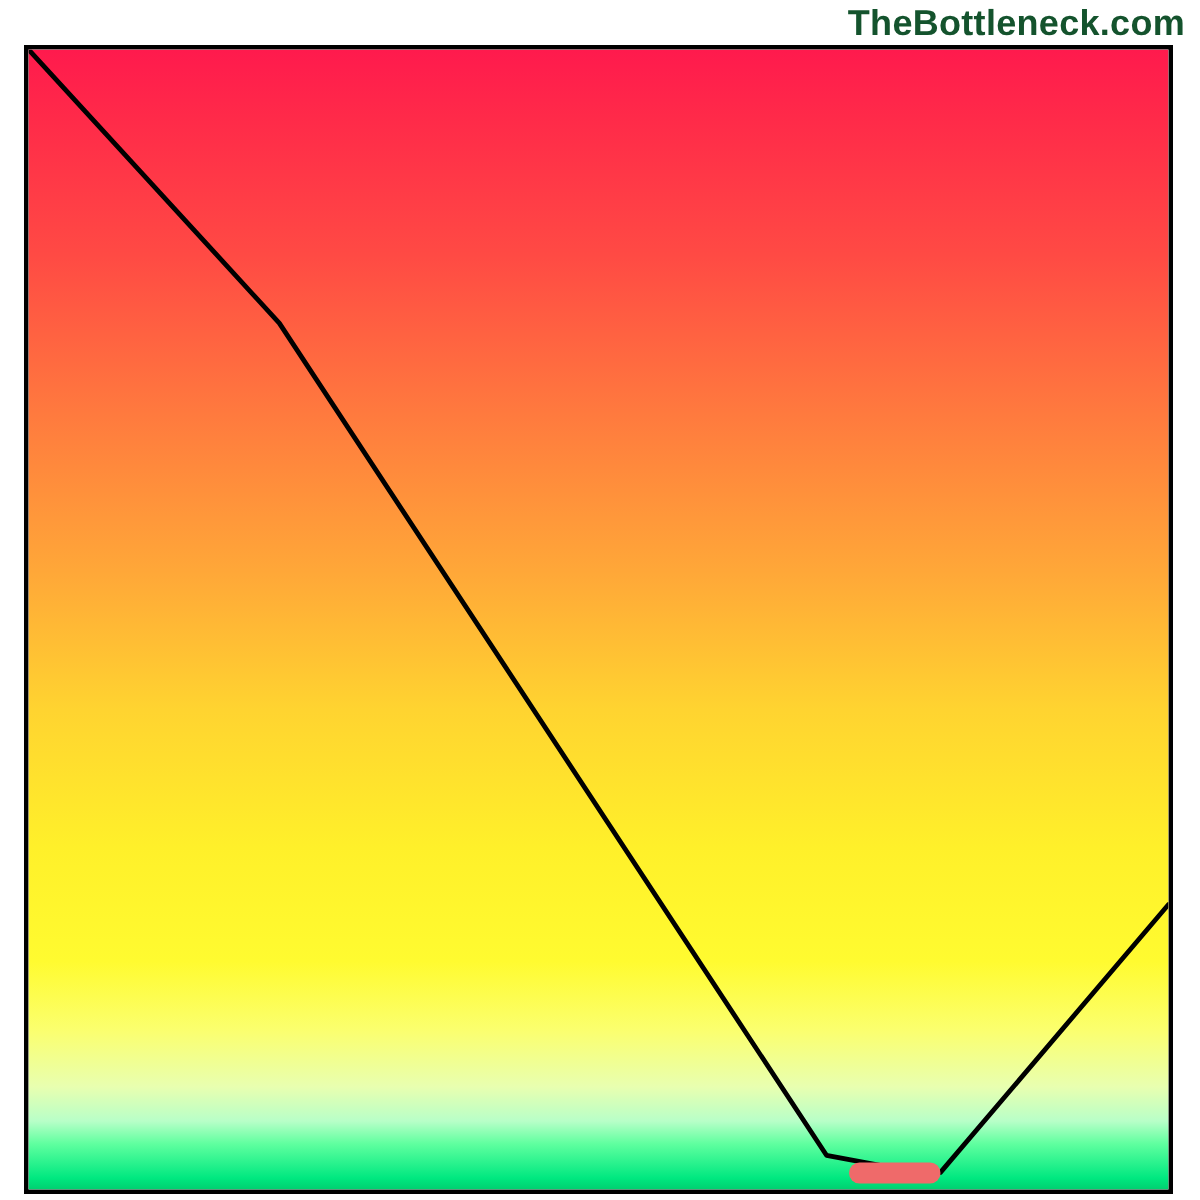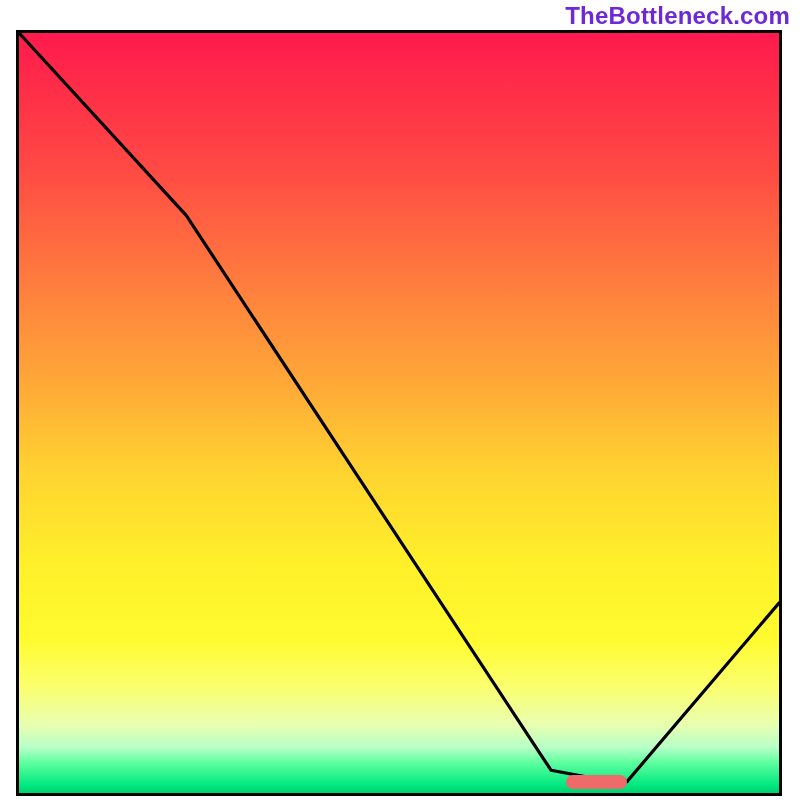--- a/index.html
+++ b/index.html
@@ -14,21 +14,21 @@
     position: relative;
     width: 800px;
     height: 800px;
   }
   .watermark {
     position: absolute;
     top: 2px;
     right: 10px;
     font-size: 24px;
     font-weight: 600;
-    color: #6d28d9;
+    color: #14532d;
     letter-spacing: 0.2px;
     pointer-events: none;
   }
   .plot-frame {
     position: absolute;
     left: 16px;
     top: 30px;
     width: 766px;
     height: 766px;
     border: 3px solid #000;

